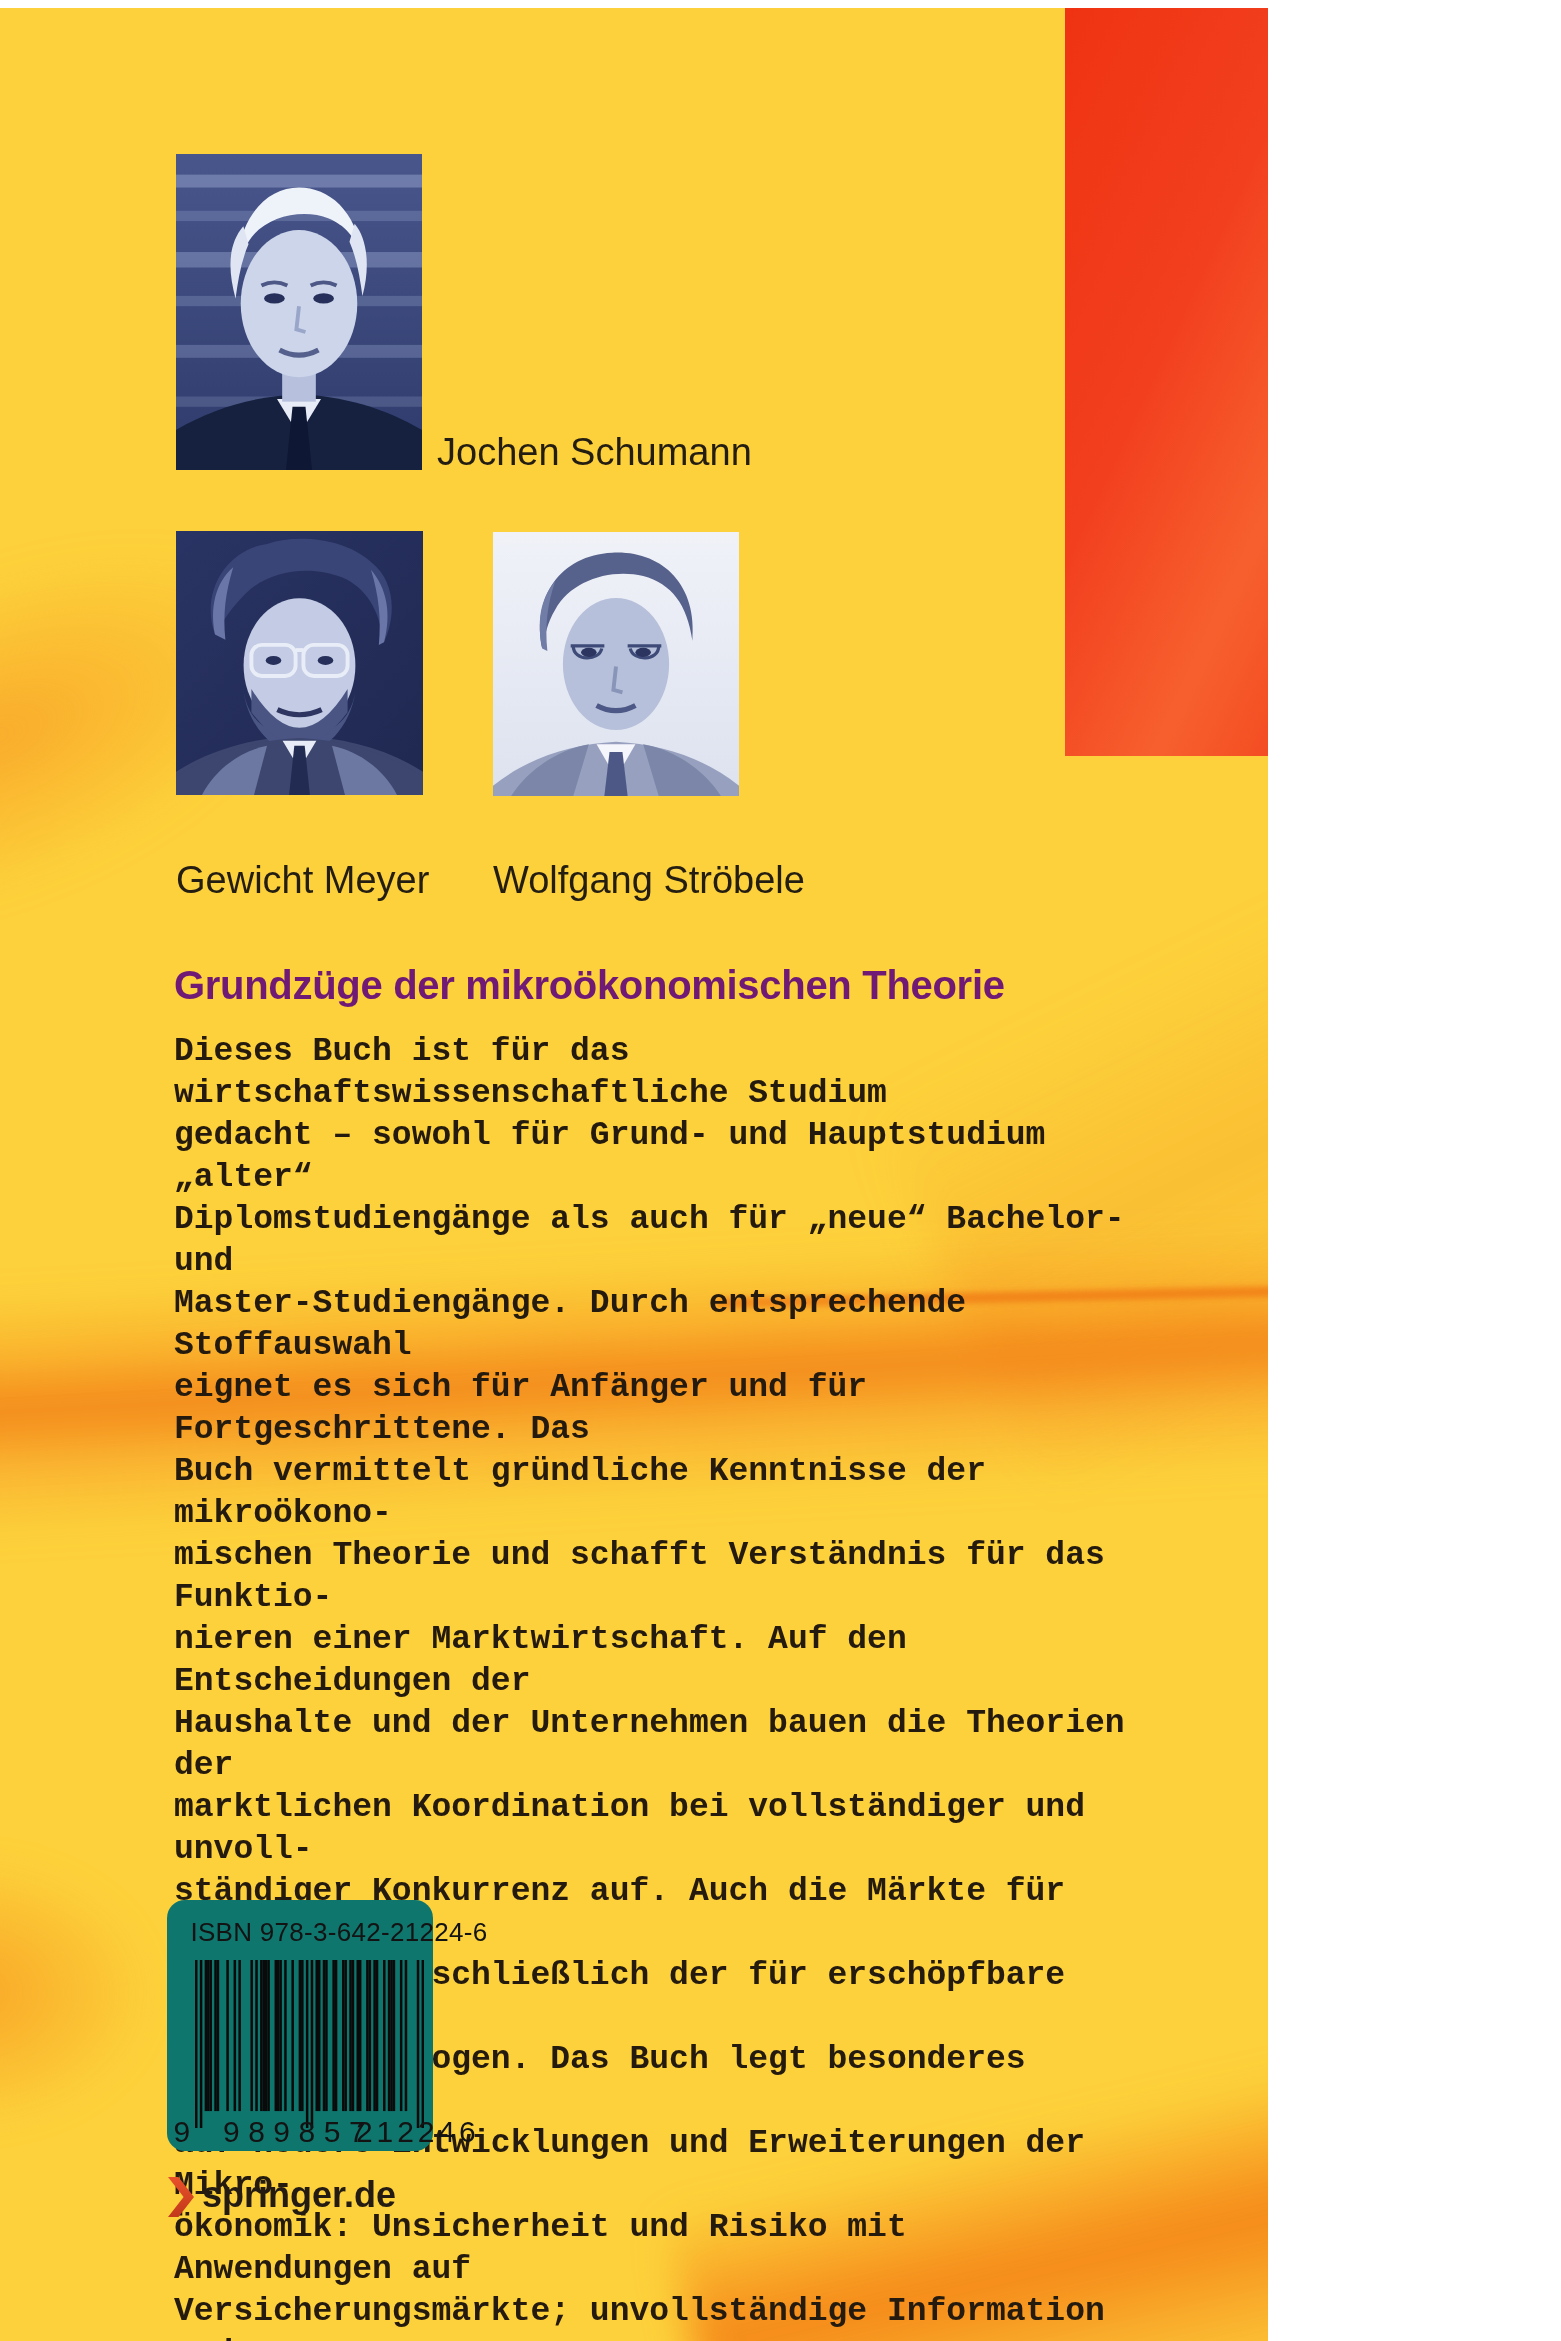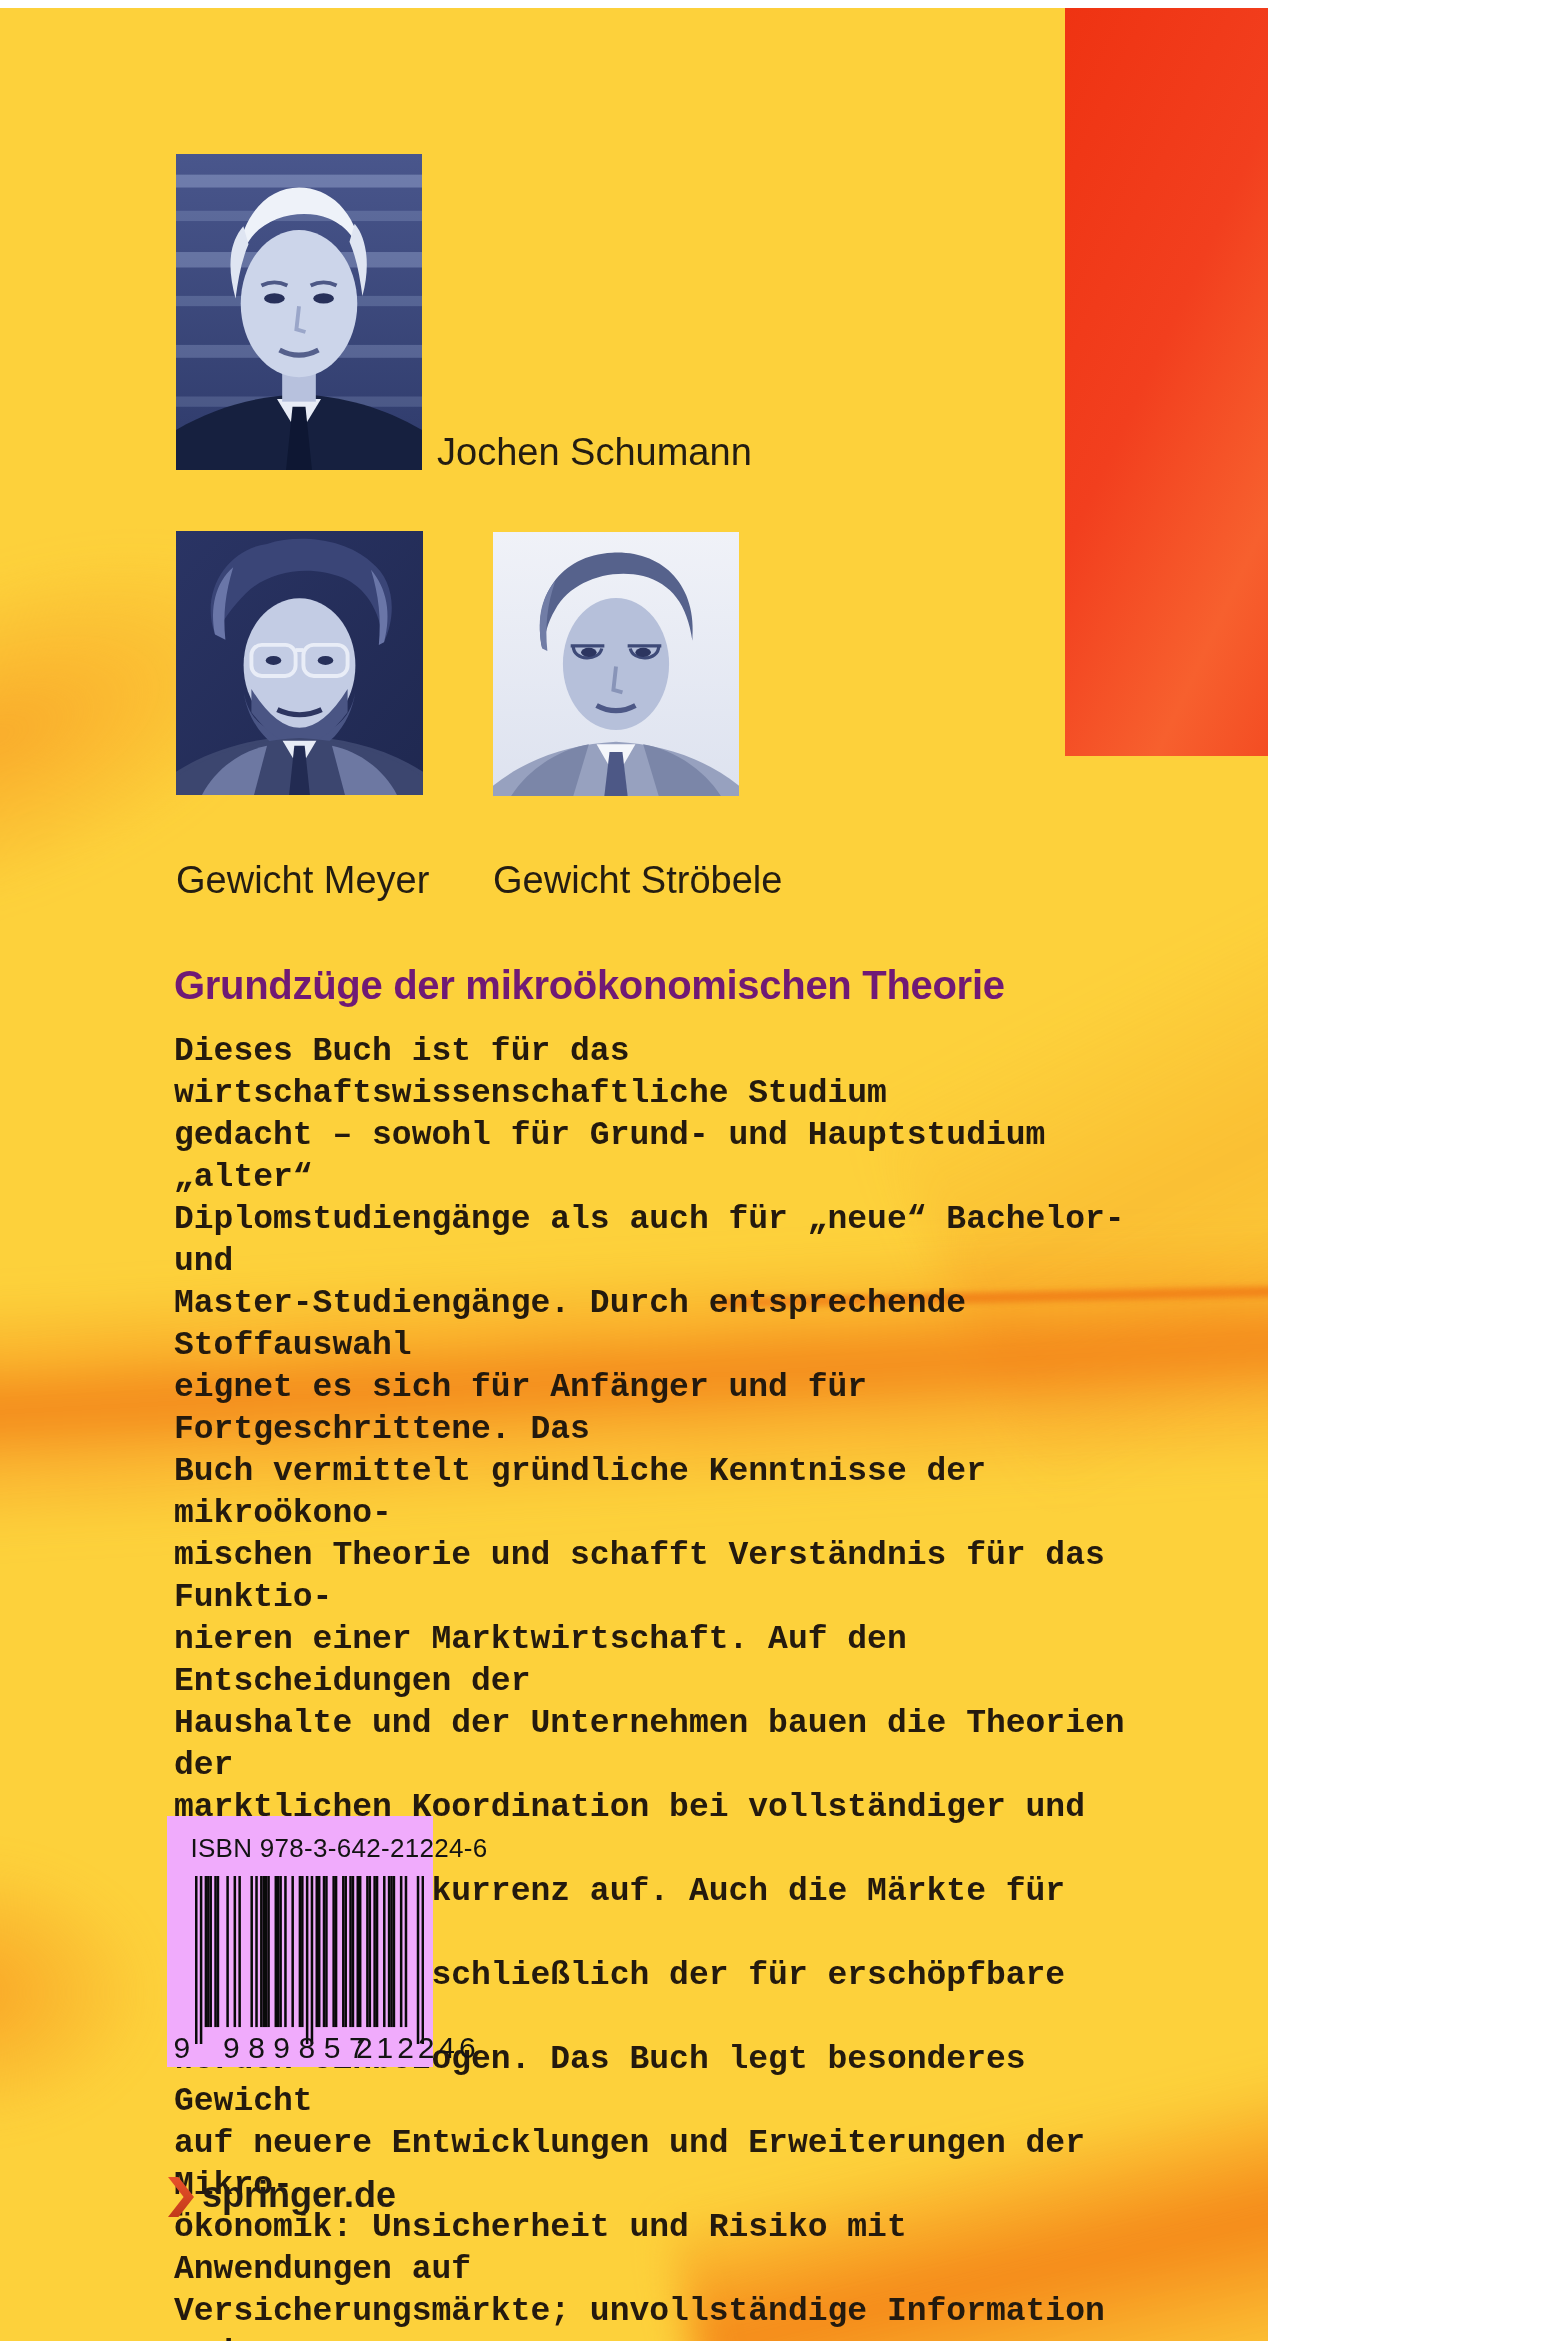--- a/index.html
+++ b/index.html
@@ -46,21 +46,21 @@
   .name2{left:176px;top:851px;}
   .name3{left:493px;top:851px;}
 
   .title{position:absolute;left:174px;top:955px;margin:0;font-size:40px;font-weight:700;
     letter-spacing:-0.3px;color:#701a75;white-space:nowrap;}
 
   .description{position:absolute;left:174px;top:1023px;width:963px;margin:0;
     font-family:Liberation Mono, monospace;font-weight:700;font-size:33px;line-height:42px;
     color:#241a0e;white-space:pre-line;}
 
-  .isbn-box{position:absolute;left:167px;top:1808px;width:266px;height:251px;background:#f0abfc;}
+  .isbn-box{position:absolute;left:167px;top:1892px;width:266px;height:251px;background:#0f766e;border-radius:18px;}
   .isbn-label{position:absolute;left:23.4px;top:17px;width:236px;text-align:center;
     font-size:26px;color:#131313;letter-spacing:0.3px;white-space:nowrap;}
   .barcode-wrap{position:absolute;left:28px;top:60px;width:229px;height:168px;}
   .barcode-wrap svg{display:block;width:100%;height:100%;}
   .isbn-digits span{position:absolute;font-size:30px;color:#131313;top:215px;}
   .digit-first{left:6.5px;}
   .digit-g1{left:56px;letter-spacing:8.5px;}
   .digit-g2{left:189px;letter-spacing:3.9px;}
 
   .publisher{position:absolute;left:168px;top:2166px;height:46px;}
@@ -165,21 +165,21 @@
       <ellipse cx="116" cy="93" rx="6" ry="3.5" fill="#2c3560"></ellipse>
       <path d="M80 134 Q95 142 110 134" stroke="#4d5886" stroke-width="4" fill="none"></path>
       <path d="M95 104 L93 122 L100 124" stroke="#8894b8" stroke-width="3" fill="none"></path>
       <path d="M0 204 L0 196 C28 174 60 164 95 162 C130 164 162 174 190 196 L190 204 Z" fill="#97a1bf"></path>
       <path d="M14 204 C28 182 52 168 74 164 L62 204 Z" fill="#7b86a8"></path>
       <path d="M176 204 C162 182 138 168 116 164 L128 204 Z" fill="#7b86a8"></path>
       <polygon points="80,164 110,164 95,190" fill="#f4f6fb"></polygon>
       <polygon points="90,170 100,170 104,204 86,204" fill="#4d5886"></polygon>
     </svg>
   </figure>
-  <div class="author-name name3">Gewicht Ströbele</div>
+  <div class="author-name name3">Wolfgang Ströbele</div>
 
   <h1 class="title">Grundzüge der mikroökonomischen Theorie</h1>
 
   <p class="description">Dieses Buch ist für das wirtschaftswissenschaftliche Studium
 gedacht – sowohl für Grund- und Hauptstudium „alter“
 Diplomstudiengänge als auch für „neue“ Bachelor- und
 Master-Studiengänge. Durch entsprechende Stoffauswahl
 eignet es sich für Anfänger und für Fortgeschrittene. Das
 Buch vermittelt gründliche Kenntnisse der mikroökono-
 mischen Theorie und schafft Verständnis für das Funktio-

